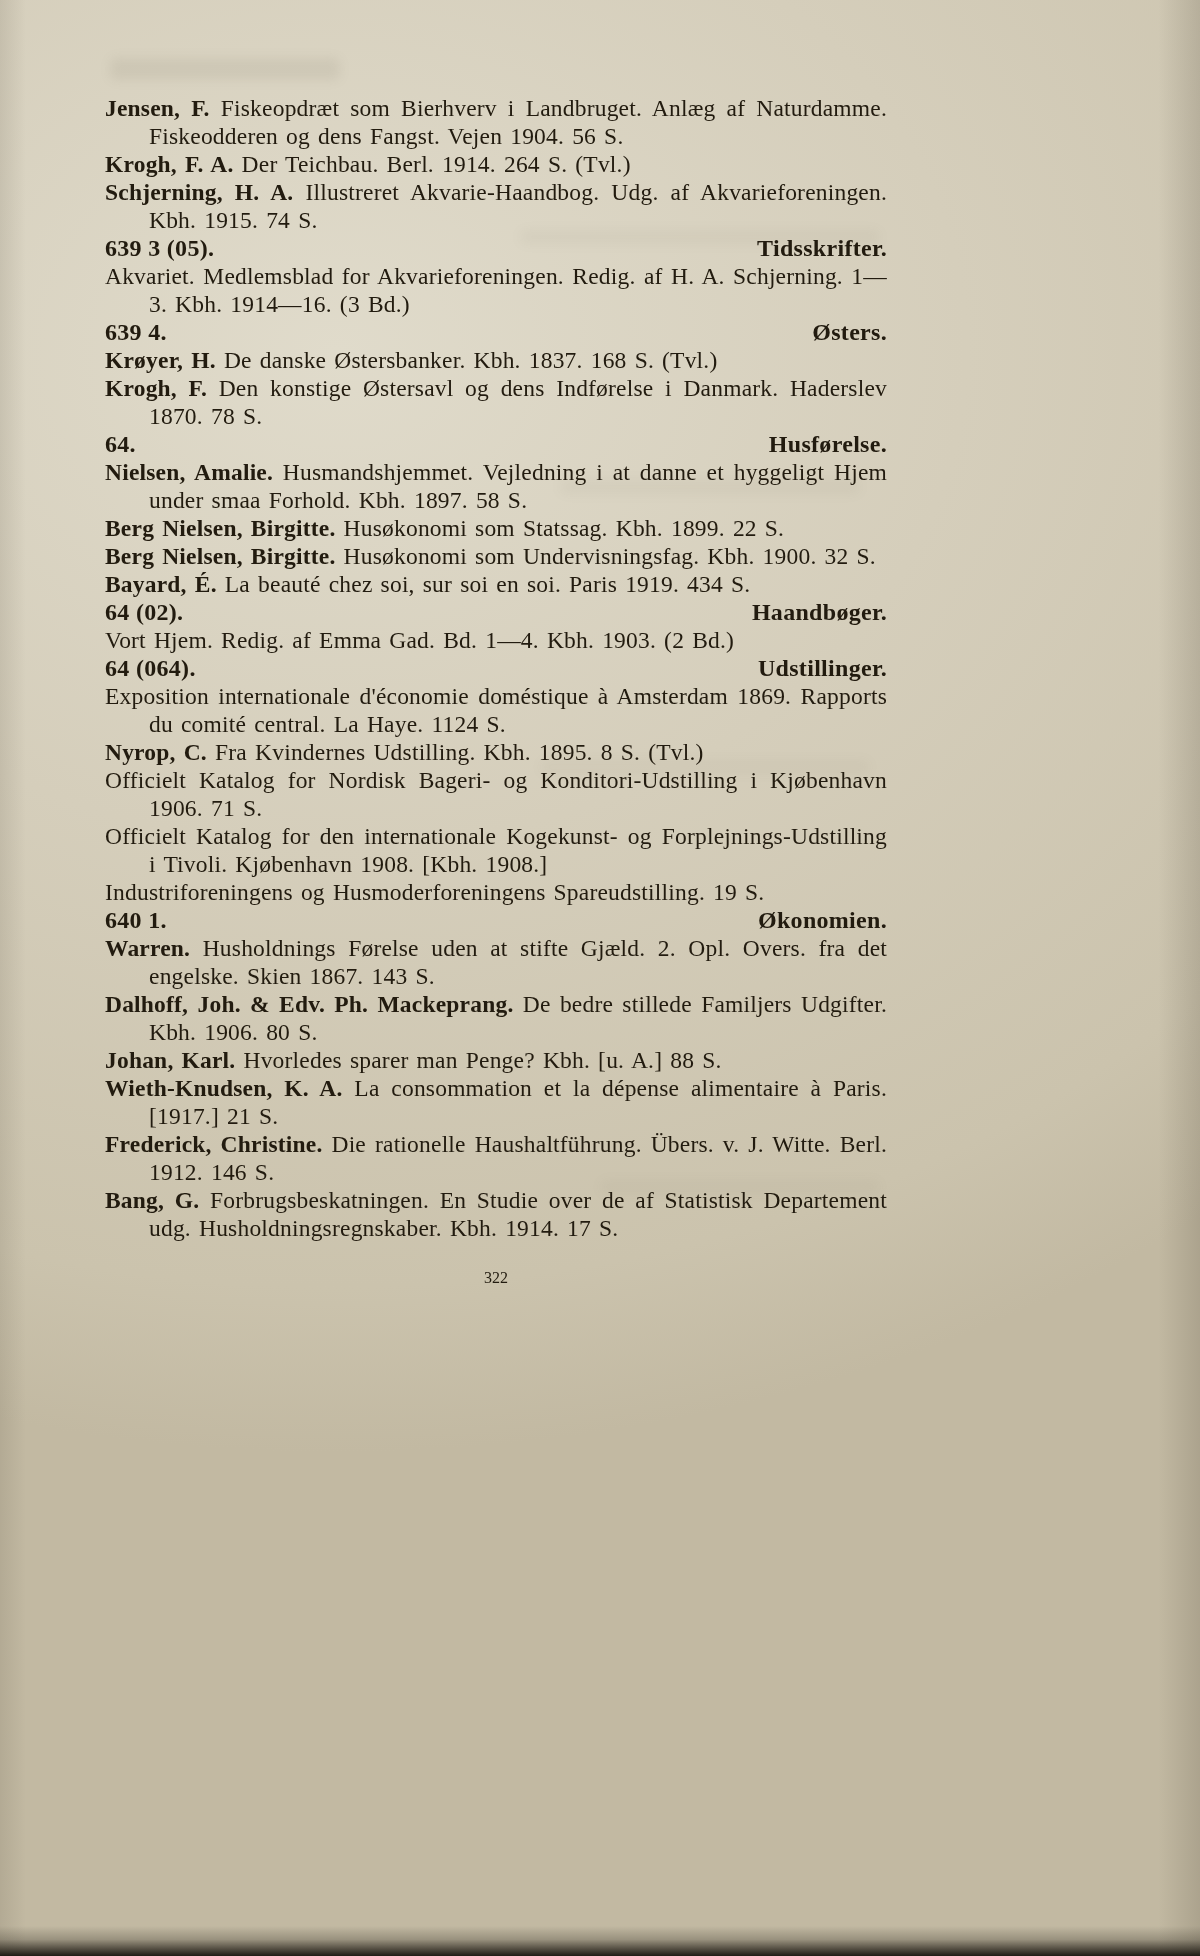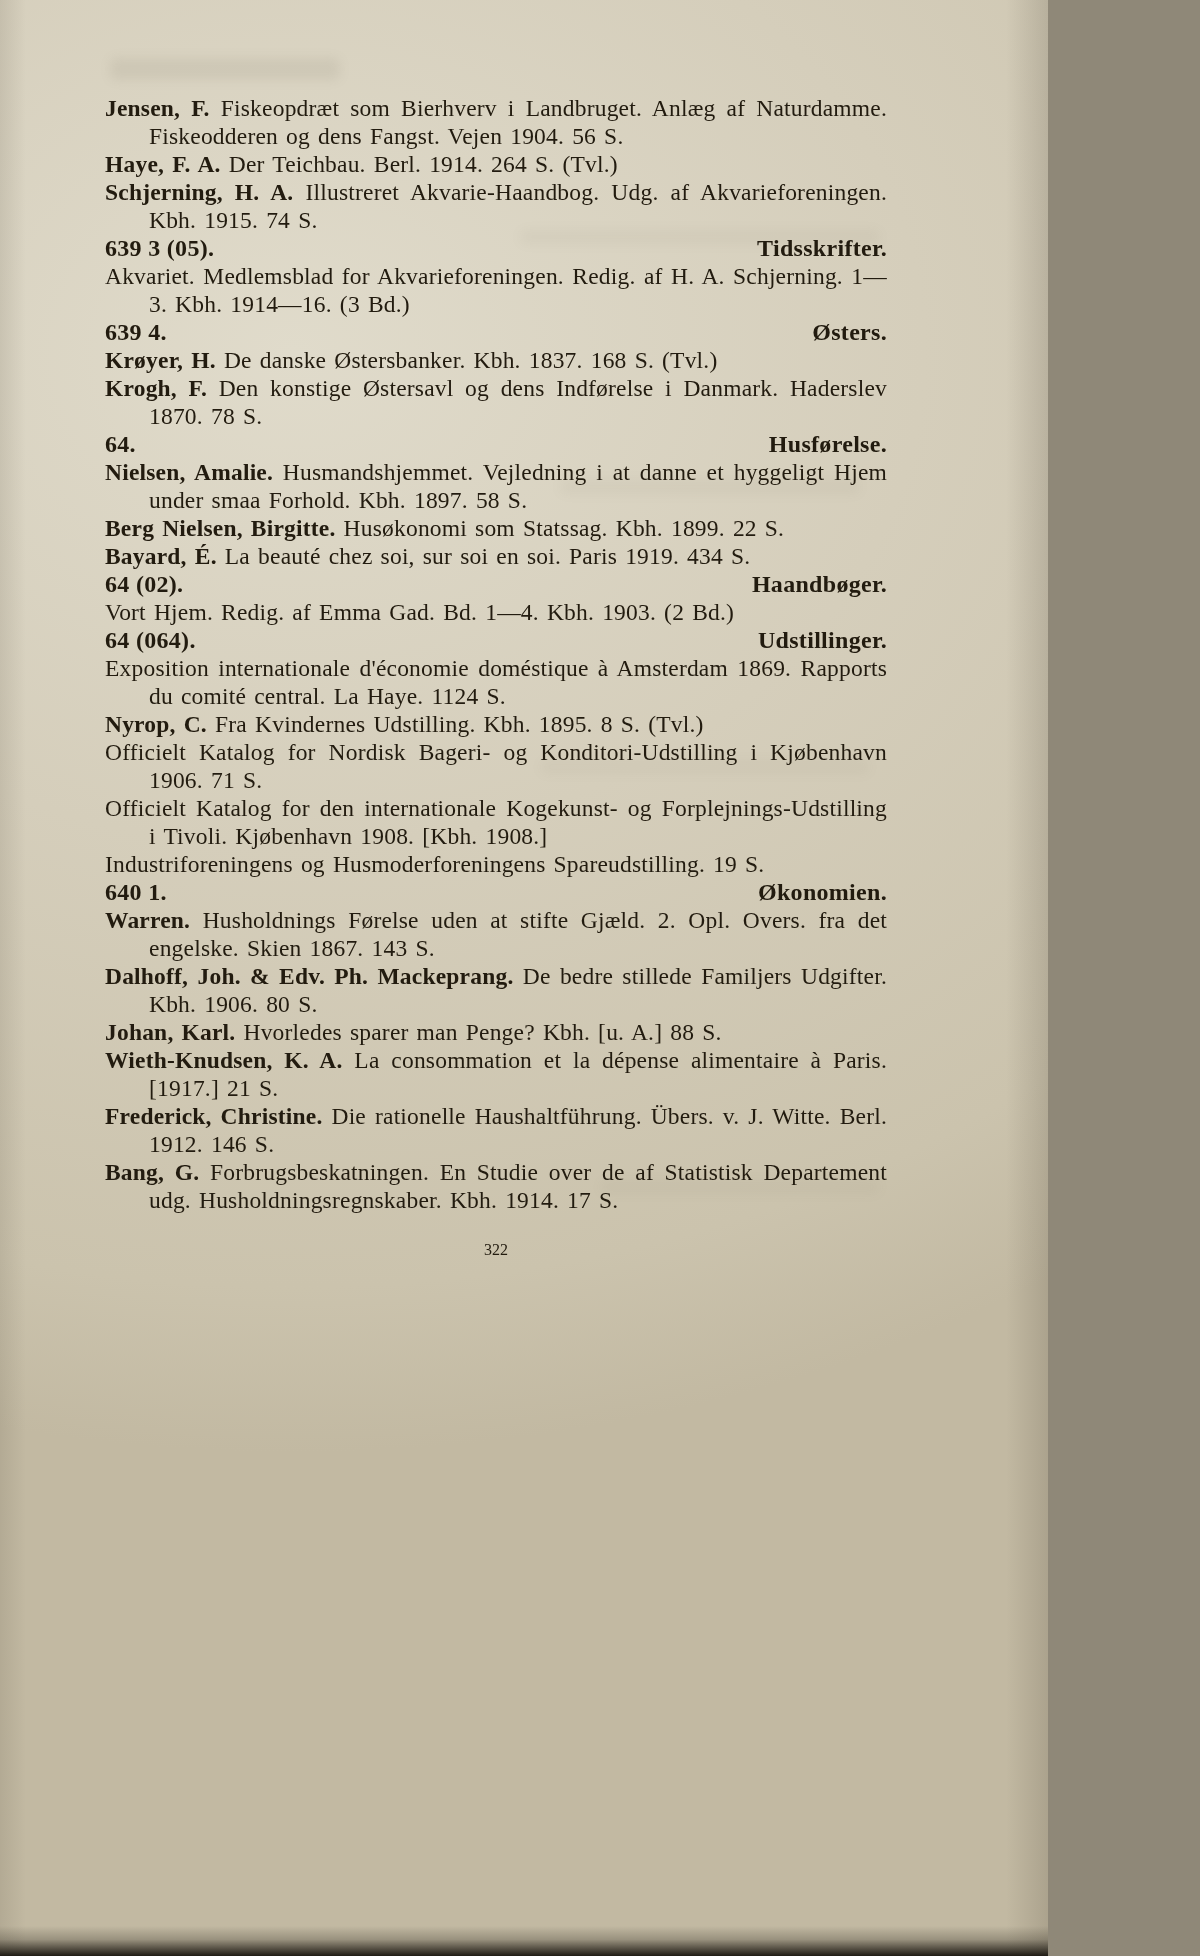--- a/index.html
+++ b/index.html
@@ -7,21 +7,21 @@
     padding: 0;
   }
   body {
     width: 1200px;
     height: 1956px;
     background: #8f8878;
     font-family: "Liberation Serif", "DejaVu Serif", serif;
   }
   .page {
     position: relative;
-    width: 1048px;
+    width: 1200px;
     height: 1956px;
     overflow: hidden;
     background:
       radial-gradient(ellipse 1400px 1100px at 28% 18%, #e0dbcb 0%, var(--paper, #d5cebb) 45%, #cbc3ad 85%, #c2b9a2 100%);
     color: var(--ink, #221b0f);
   }
   
   .smudge {
     position: absolute;
     filter: blur(6px);
@@ -100,39 +100,40 @@
 
   <div class="smudge smudge-top"></div>
   <div class="smudge smudge-right1"></div>
   <div class="smudge smudge-right2"></div>
   <div class="smudge smudge-right3"></div>
   <div class="smudge smudge-right4"></div>
 
   <div class="text-block">
     <div>
         <p class="entry"><span class="lead">Jensen, F.</span> <span class="body-text">Fiskeopdræt som Bierhverv i Landbruget. Anlæg af Naturdamme. Fiskeodderen og dens Fangst. Vejen 1904. 56 S.</span></p>
-        <p class="entry"><span class="lead">Haye, F. A.</span> <span class="body-text">Der Teichbau. Berl. 1914. 264 S. (Tvl.)</span></p>
+        <p class="entry"><span class="lead">Krogh, F. A.</span> <span class="body-text">Der Teichbau. Berl. 1914. 264 S. (Tvl.)</span></p>
         <p class="entry"><span class="lead">Schjerning, H. A.</span> <span class="body-text">Illustreret Akvarie-Haandbog. Udg. af Akvarieforeningen. Kbh. 1915. 74 S.</span></p>
         <div class="section-row">
           <span class="section-code">639 3 (05).</span>
           <span class="section-label">Tidsskrifter.</span>
         </div>
         <p class="entry"><span class="body-text">Akvariet. Medlemsblad for Akvarieforeningen. Redig. af H. A. Schjerning. 1—3. Kbh. 1914—16. (3 Bd.)</span></p>
         <div class="section-row">
           <span class="section-code">639 4.</span>
           <span class="section-label">Østers.</span>
         </div>
         <p class="entry"><span class="lead">Krøyer, H.</span> <span class="body-text">De danske Østersbanker. Kbh. 1837. 168 S. (Tvl.)</span></p>
         <p class="entry"><span class="lead">Krogh, F.</span> <span class="body-text">Den konstige Østersavl og dens Indførelse i Danmark. Haderslev 1870. 78 S.</span></p>
         <div class="section-row">
           <span class="section-code">64.</span>
           <span class="section-label">Husførelse.</span>
         </div>
         <p class="entry"><span class="lead">Nielsen, Amalie.</span> <span class="body-text">Husmandshjemmet. Vejledning i at danne et hyggeligt Hjem under smaa Forhold. Kbh. 1897. 58 S.</span></p>
         <p class="entry"><span class="lead">Berg Nielsen, Birgitte.</span> <span class="body-text">Husøkonomi som Statssag. Kbh. 1899. 22 S.</span></p>
+        <p class="entry"><span class="lead">Berg Nielsen, Birgitte.</span> <span class="body-text">Husøkonomi som Undervisningsfag. Kbh. 1900. 32 S.</span></p>
         <p class="entry"><span class="lead">Bayard, É.</span> <span class="body-text">La beauté chez soi, sur soi en soi. Paris 1919. 434 S.</span></p>
         <div class="section-row">
           <span class="section-code">64 (02).</span>
           <span class="section-label">Haandbøger.</span>
         </div>
         <p class="entry"><span class="body-text">Vort Hjem. Redig. af Emma Gad. Bd. 1—4. Kbh. 1903. (2 Bd.)</span></p>
         <div class="section-row">
           <span class="section-code">64 (064).</span>
           <span class="section-label">Udstillinger.</span>
         </div>

